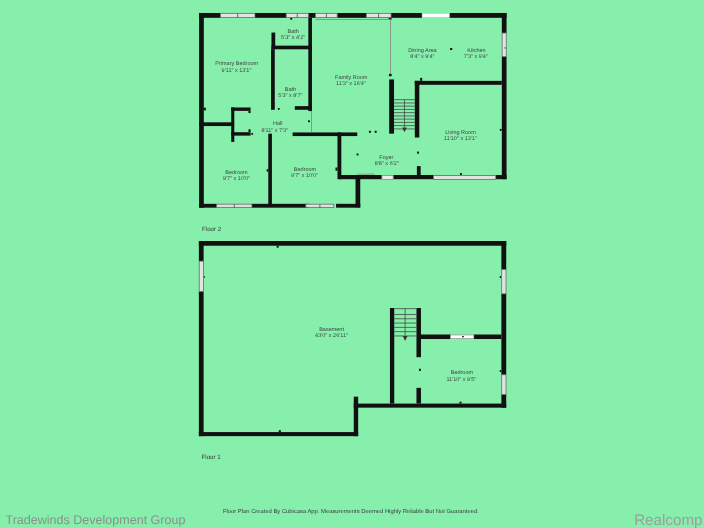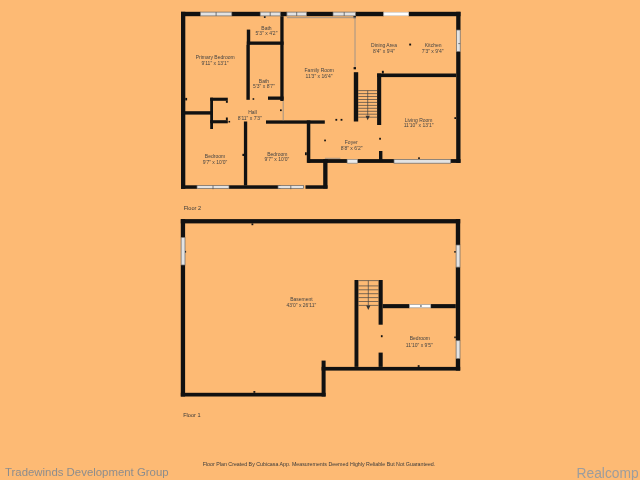--- a/index.html
+++ b/index.html
@@ -1,16 +1,16 @@
 <!DOCTYPE html>
 <html><head>
 <meta charset="utf-8">
 <style>
   html,body{margin:0;padding:0;background:#fff;}
-  .page{position:relative;width:640px;height:480px;background:#fdba74;overflow:hidden;
+  .page{position:relative;width:640px;height:480px;background:#86efac;overflow:hidden;
         font-family:"Liberation Sans", sans-serif;}
   svg{position:absolute;left:0;top:0;}
 </style>
 </head>
 <body>
 <div class="page">
 <svg width="640" height="480" viewBox="0 0 640 480">
 
   <g fill="#111">
 

